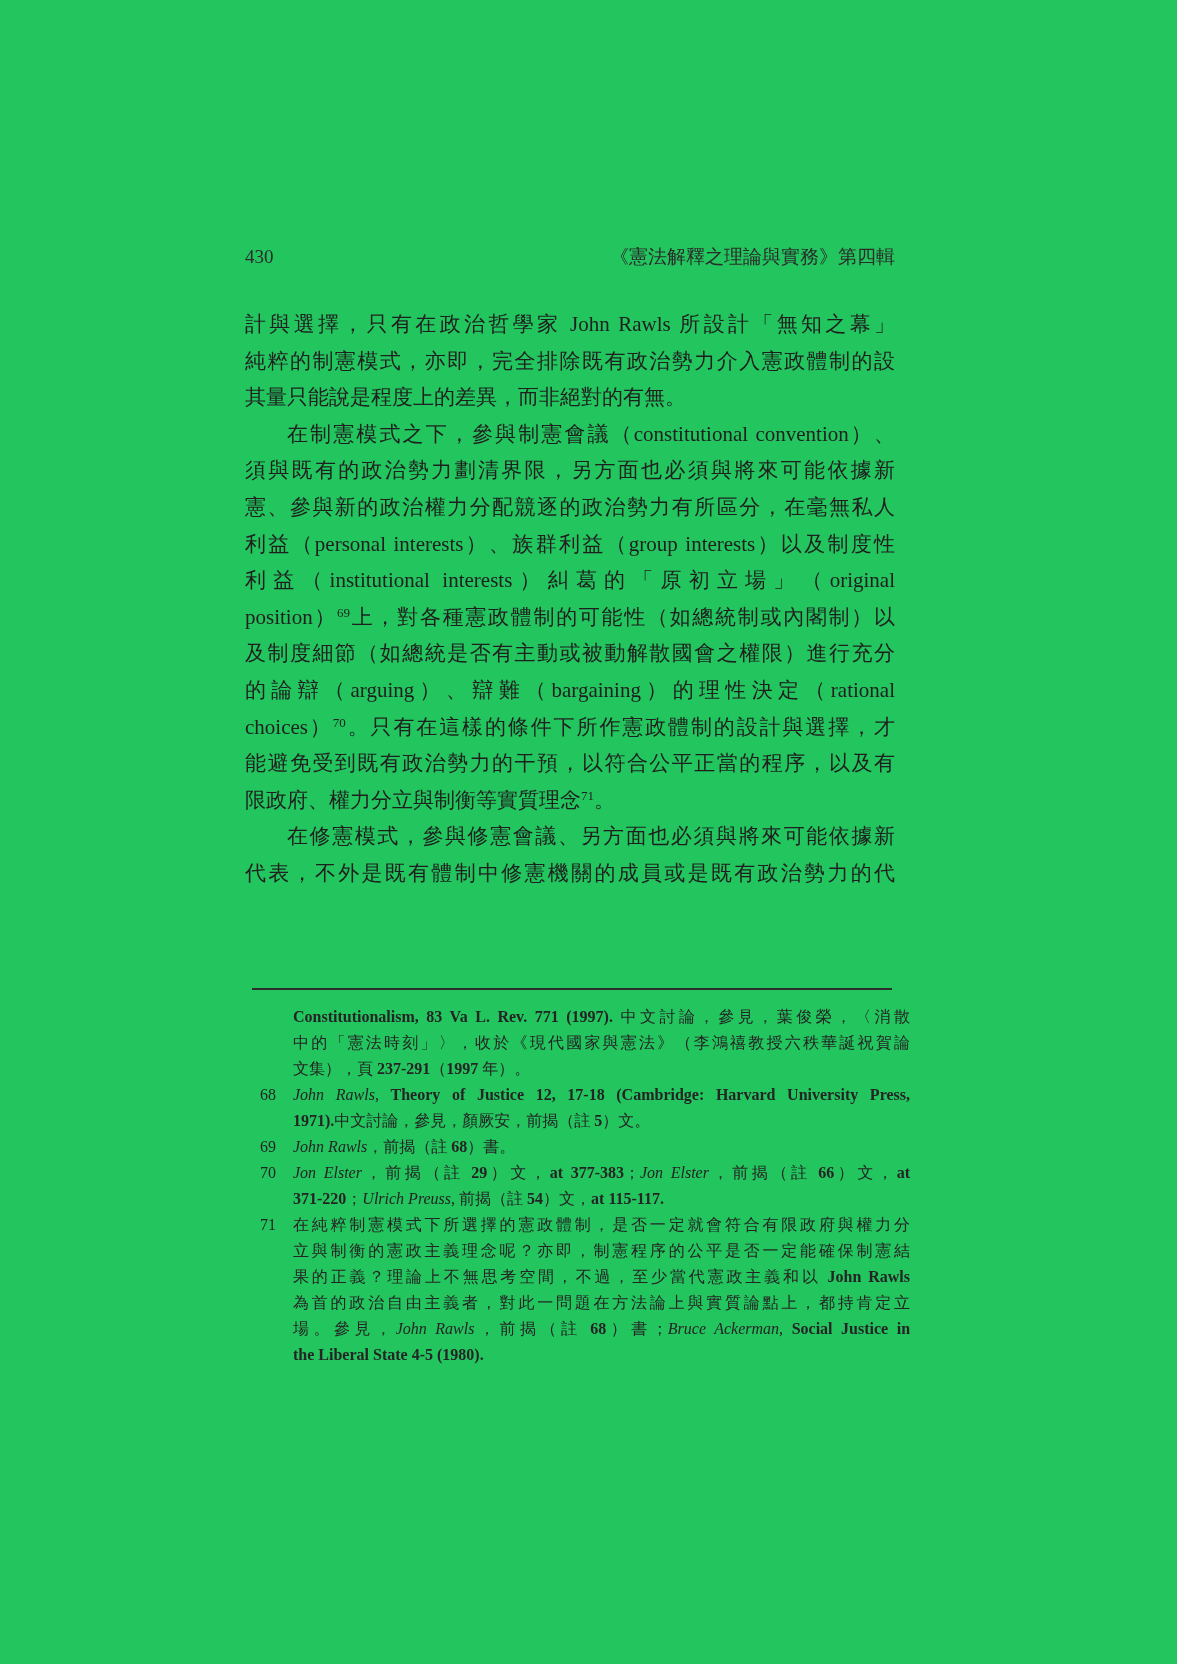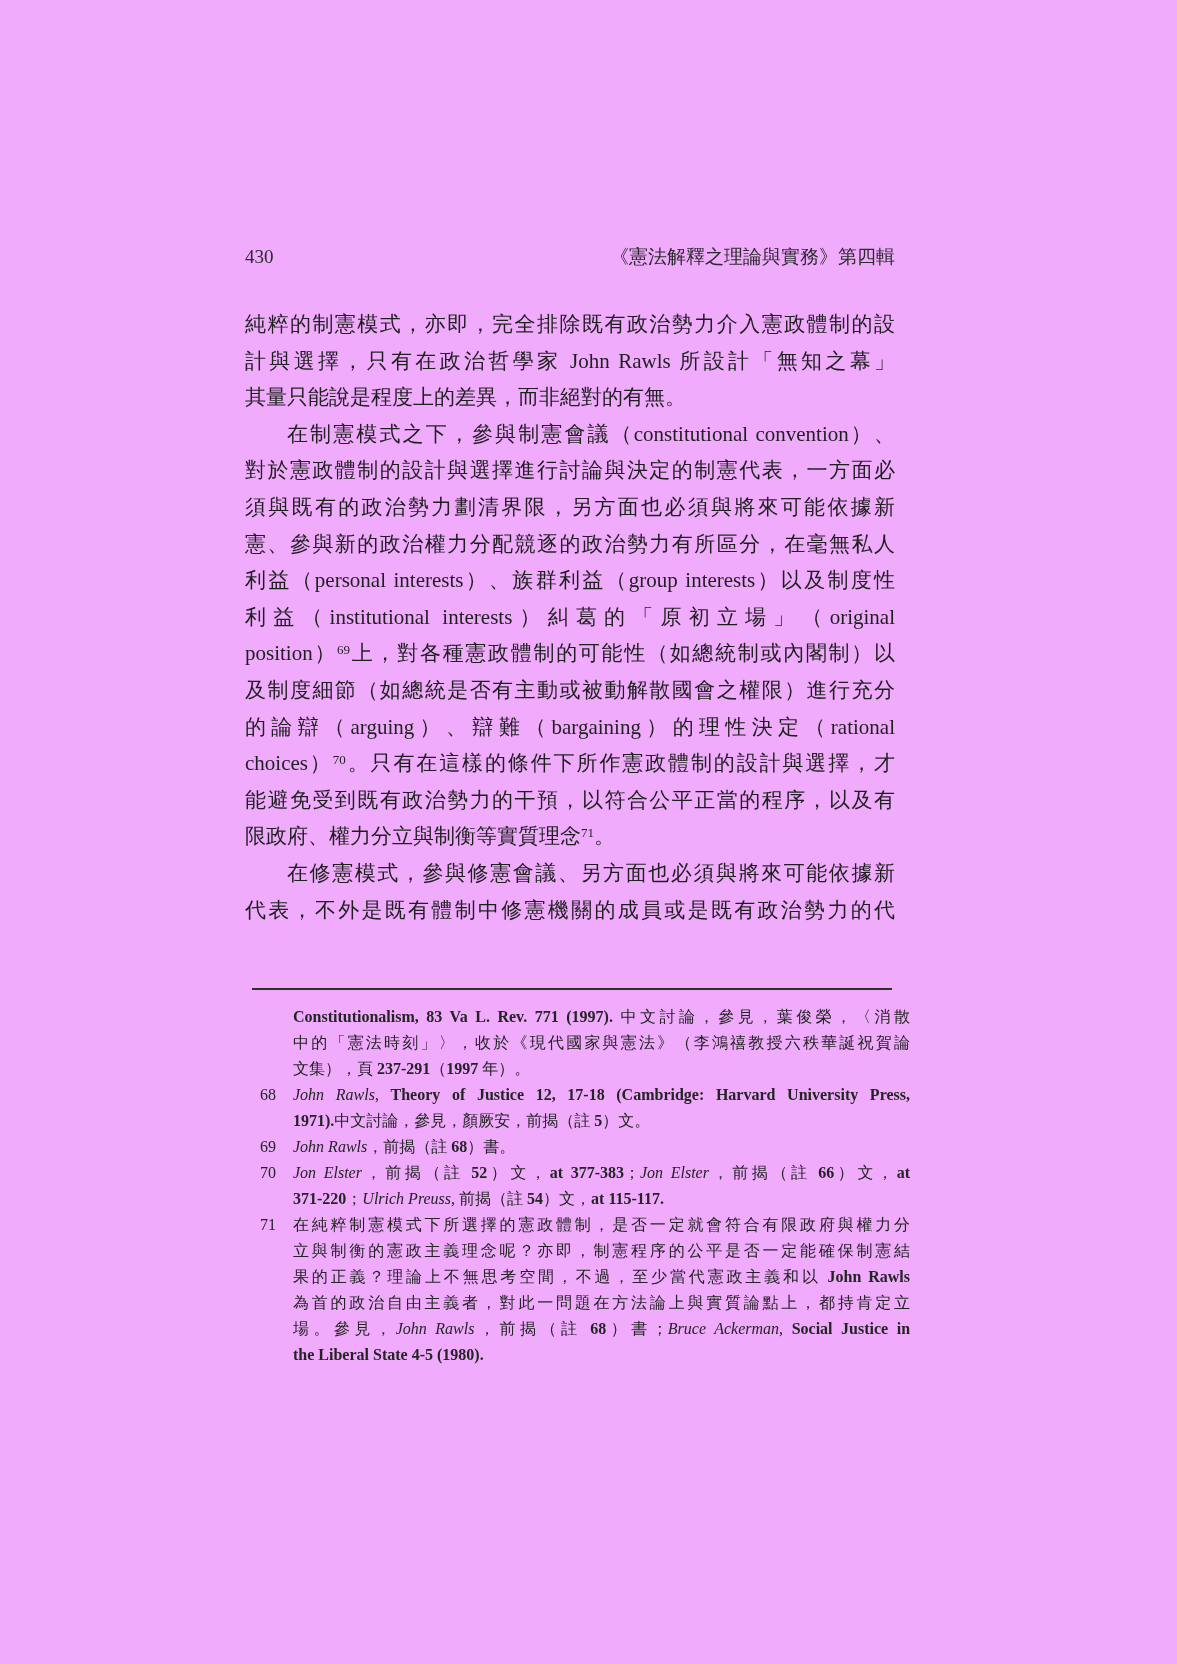--- a/index.html
+++ b/index.html
@@ -1,20 +1,20 @@
 <!DOCTYPE html>
 <html><head>
 <meta charset="utf-8">
 <style>
   html, body { margin: 0; padding: 0; background: #ffffff; }
   .page {
     position: relative;
     width: 1177px;
     height: 1664px;
-    background: #f0abfc;
+    background: #22c55e;
     font-family: "Liberation Serif", "DejaVu Serif", serif;
     color: #1f1f1f;
     overflow: hidden;
   }
   .header {
     position: absolute;
     top: 244px;
     left: 245px;
     width: 650px;
     display: flex;
@@ -78,25 +78,24 @@
 <body>
 
 <div class="page">
 
   <div class="header">
     <span>430</span>
     <span>《憲法解釋之理論與實務》第四輯</span>
   </div>
 
   <div class="body-text">
+    <div class="bline"><span>計與選擇，只有在政治哲學家 John Rawls 所設計「無知之幕」</span></div>
     <div class="bline"><span>純粹的制憲模式，亦即，完全排除既有政治勢力介入憲政體制的設</span></div>
-    <div class="bline"><span>計與選擇，只有在政治哲學家 John Rawls 所設計「無知之幕」</span></div>
     <div class="bline end"><span>其量只能說是程度上的差異，而非絕對的有無。</span></div>
     <div class="bline ind"><span>在制憲模式之下，參與制憲會議（constitutional convention）、</span></div>
-    <div class="bline"><span>對於憲政體制的設計與選擇進行討論與決定的制憲代表，一方面必</span></div>
     <div class="bline"><span>須與既有的政治勢力劃清界限，另方面也必須與將來可能依據新</span></div>
     <div class="bline"><span>憲、參與新的政治權力分配競逐的政治勢力有所區分，在毫無私人</span></div>
     <div class="bline"><span>利益（personal interests）、族群利益（group interests）以及制度性</span></div>
     <div class="bline"><span>利益（institutional interests）糾葛的「原初立場」（original</span></div>
     <div class="bline"><span>position）</span><sup>69</sup><span>上，對各種憲政體制的可能性（如總統制或內閣制）以</span></div>
     <div class="bline"><span>及制度細節（如總統是否有主動或被動解散國會之權限）進行充分</span></div>
     <div class="bline"><span>的論辯（arguing）、辯難（bargaining）的理性決定（rational</span></div>
     <div class="bline"><span>choices）</span><sup>70</sup><span>。只有在這樣的條件下所作憲政體制的設計與選擇，才</span></div>
     <div class="bline"><span>能避免受到既有政治勢力的干預，以符合公平正當的程序，以及有</span></div>
     <div class="bline end"><span>限政府、權力分立與制衡等實質理念</span><sup>71</sup><span>。</span></div>
@@ -120,21 +119,21 @@
       <div class="fline end"><span class="b">1971).</span><span>中文討論，參見，顏厥安，前揭（註 </span><span class="b">5</span><span>）文。</span></div>
     </div>
 
     <div class="footnote">
       <div class="fn-num">69</div>
       <div class="fline end"><span class="i">John Rawls</span><span>，前揭（註 </span><span class="b">68</span><span>）書。</span></div>
     </div>
 
     <div class="footnote">
       <div class="fn-num">70</div>
-      <div class="fline"><span class="i">Jon Elster</span><span>，前揭（註 </span><span class="b">52</span><span>）文，</span><span class="b">at 377-383</span><span>；</span><span class="i">Jon Elster</span><span>，前揭（註 </span><span class="b">66</span><span>）文，</span><span class="b">at</span></div>
+      <div class="fline"><span class="i">Jon Elster</span><span>，前揭（註 </span><span class="b">29</span><span>）文，</span><span class="b">at 377-383</span><span>；</span><span class="i">Jon Elster</span><span>，前揭（註 </span><span class="b">66</span><span>）文，</span><span class="b">at</span></div>
       <div class="fline end"><span class="b">371-220</span><span>；</span><span class="i">Ulrich Preuss</span><span>, 前揭（註 </span><span class="b">54</span><span>）文，</span><span class="b">at 115-117.</span></div>
     </div>
 
     <div class="footnote">
       <div class="fn-num">71</div>
       <div class="fline"><span>在純粹制憲模式下所選擇的憲政體制，是否一定就會符合有限政府與權力分</span></div>
       <div class="fline"><span>立與制衡的憲政主義理念呢？亦即，制憲程序的公平是否一定能確保制憲結</span></div>
       <div class="fline"><span>果的正義？理論上不無思考空間，不過，至少當代憲政主義和以 </span><span class="b">John Rawls</span></div>
       <div class="fline"><span>為首的政治自由主義者，對此一問題在方法論上與實質論點上，都持肯定立</span></div>
       <div class="fline"><span>場。參見，</span><span class="i">John Rawls</span><span>，前揭（註 </span><span class="b">68</span><span>）書；</span><span class="i">Bruce Ackerman</span><span>, </span><span class="b">Social Justice in</span></div>

